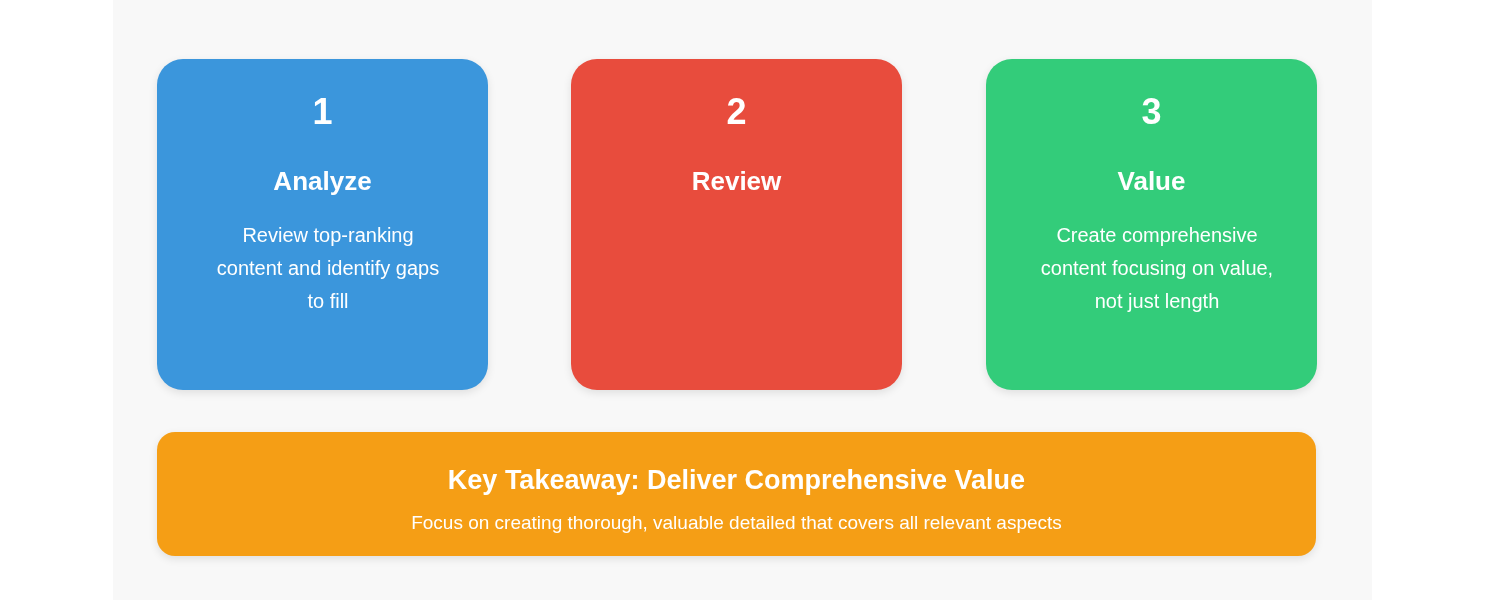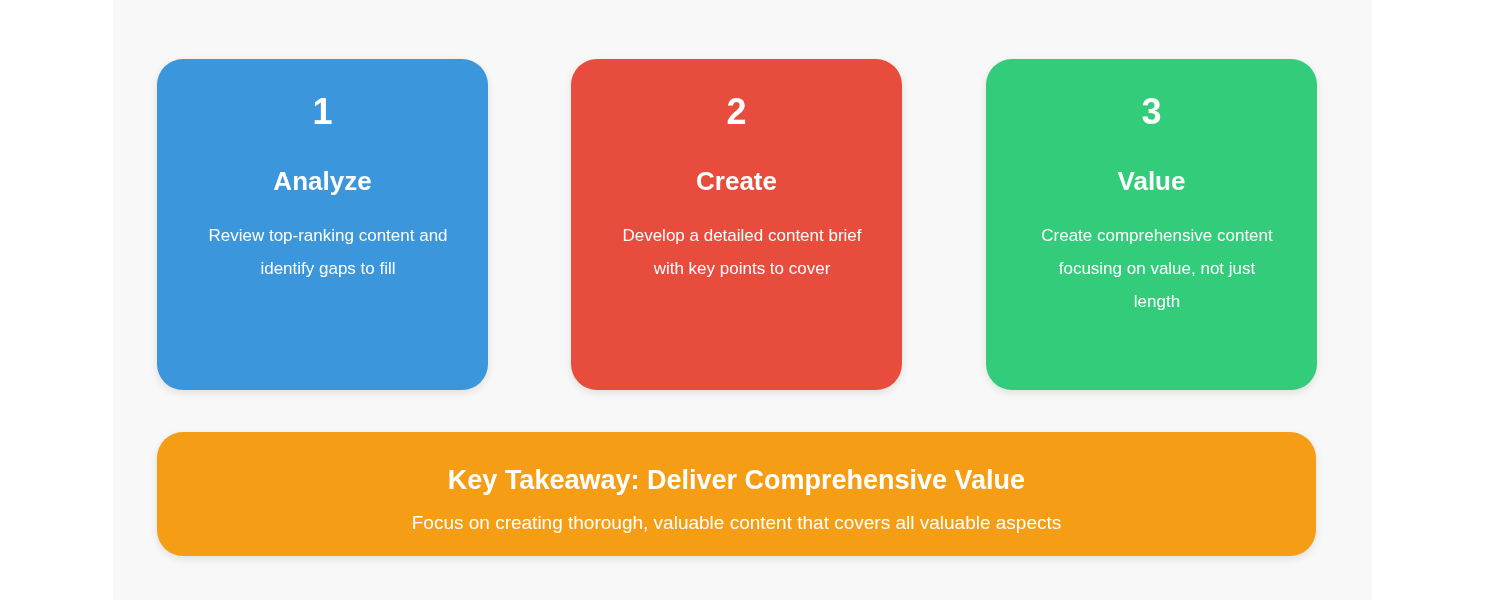--- a/index.html
+++ b/index.html
@@ -15,52 +15,51 @@
   .step {
     position: absolute; top: 59px; width: 331px; height: 331px;
     border-radius: 26px; color: #ffffff; text-align: center;
     box-shadow: 0 3px 8px rgba(0,0,0,0.10);
     box-sizing: border-box;
   }
   .step .num { position: absolute; left: 0; right: 0; top: 32px; font-size: 36px; font-weight: bold; }
   .step .title { position: absolute; left: 0; right: 0; top: 107px; font-size: 26px; font-weight: bold; }
   .step .desc {
     position: absolute; left: 40px; right: 40px; top: 160px;
-    font-size: 17px; line-height: 33px; margin-left: 11px;
+    font-size: 20px; line-height: 33px; margin-left: 11px;
   }
   .s1 { left: 157px; }
   .s2 { left: 571px; }
   .s3 { left: 986px; }
   .takeaway {
     position: absolute; left: 157px; top: 432px; width: 1159px; height: 124px;
-    border-radius: 26px; color: #ffffff; text-align: center;
+    border-radius: 18px; color: #ffffff; text-align: center;
     box-shadow: 0 3px 8px rgba(0,0,0,0.10);
   }
   .takeaway .t-title { position: absolute; left: 0; right: 0; top: 33px; font-size: 27px; font-weight: bold; }
   .takeaway .t-desc { position: absolute; left: 0; right: 0; top: 80px; font-size: 19px; }
 </style>
 </head>
 <body>
 
 <div class="panel"></div>
 
 <div class="step s1" style="background: rgb(59, 150, 220);">
   <div class="num">1</div>
   <div class="title">Analyze</div>
   <div class="desc">Review top-ranking content and identify gaps to fill</div>
 </div>
 
 <div class="step s2" style="background: rgb(232, 76, 61);">
   <div class="num">2</div>
-  <div class="title">Create</div>
-  <div class="desc">Develop a detailed content brief with key points to cover</div>
+  <div class="title">Review</div>
 </div>
 
 <div class="step s3" style="background: rgb(51, 204, 122);">
   <div class="num">3</div>
   <div class="title">Value</div>
   <div class="desc">Create comprehensive content focusing on value, not just length</div>
 </div>
 
 <div class="takeaway" style="background: rgb(245, 158, 21);">
   <div class="t-title">Key Takeaway: Deliver Comprehensive Value</div>
-  <div class="t-desc">Focus on creating thorough, valuable content that covers all valuable aspects</div>
+  <div class="t-desc">Focus on creating thorough, valuable detailed that covers all relevant aspects</div>
 </div>
 
 </body></html>

